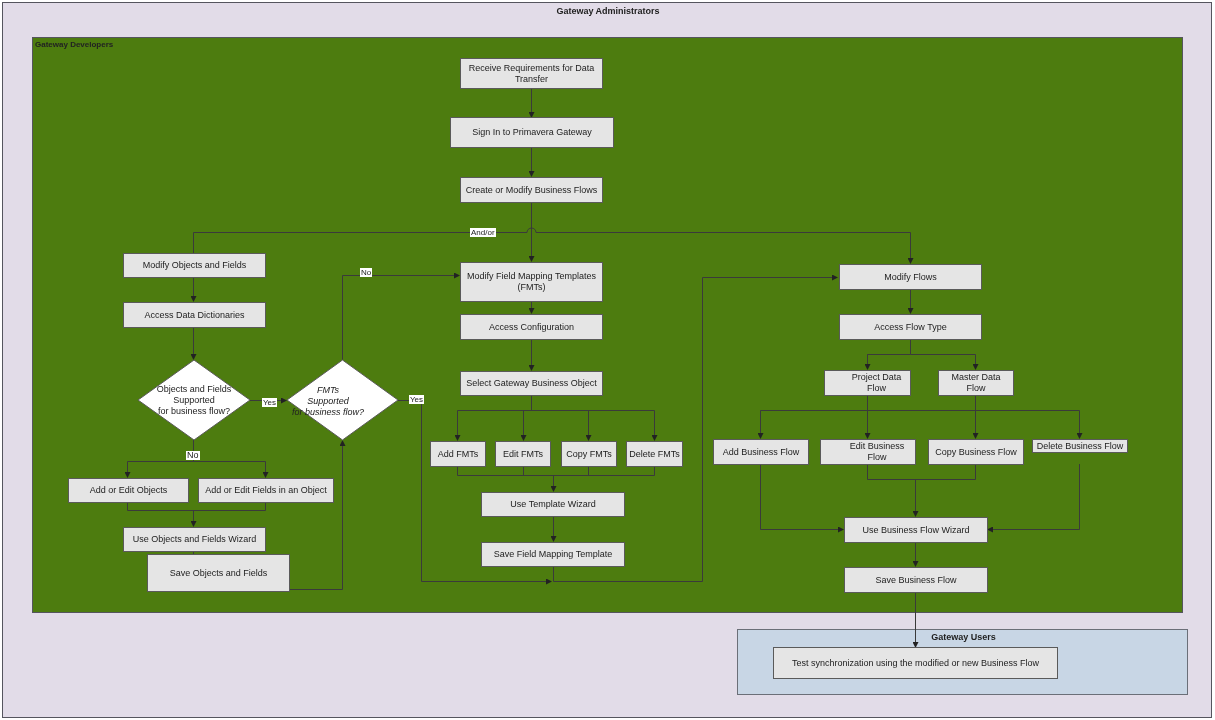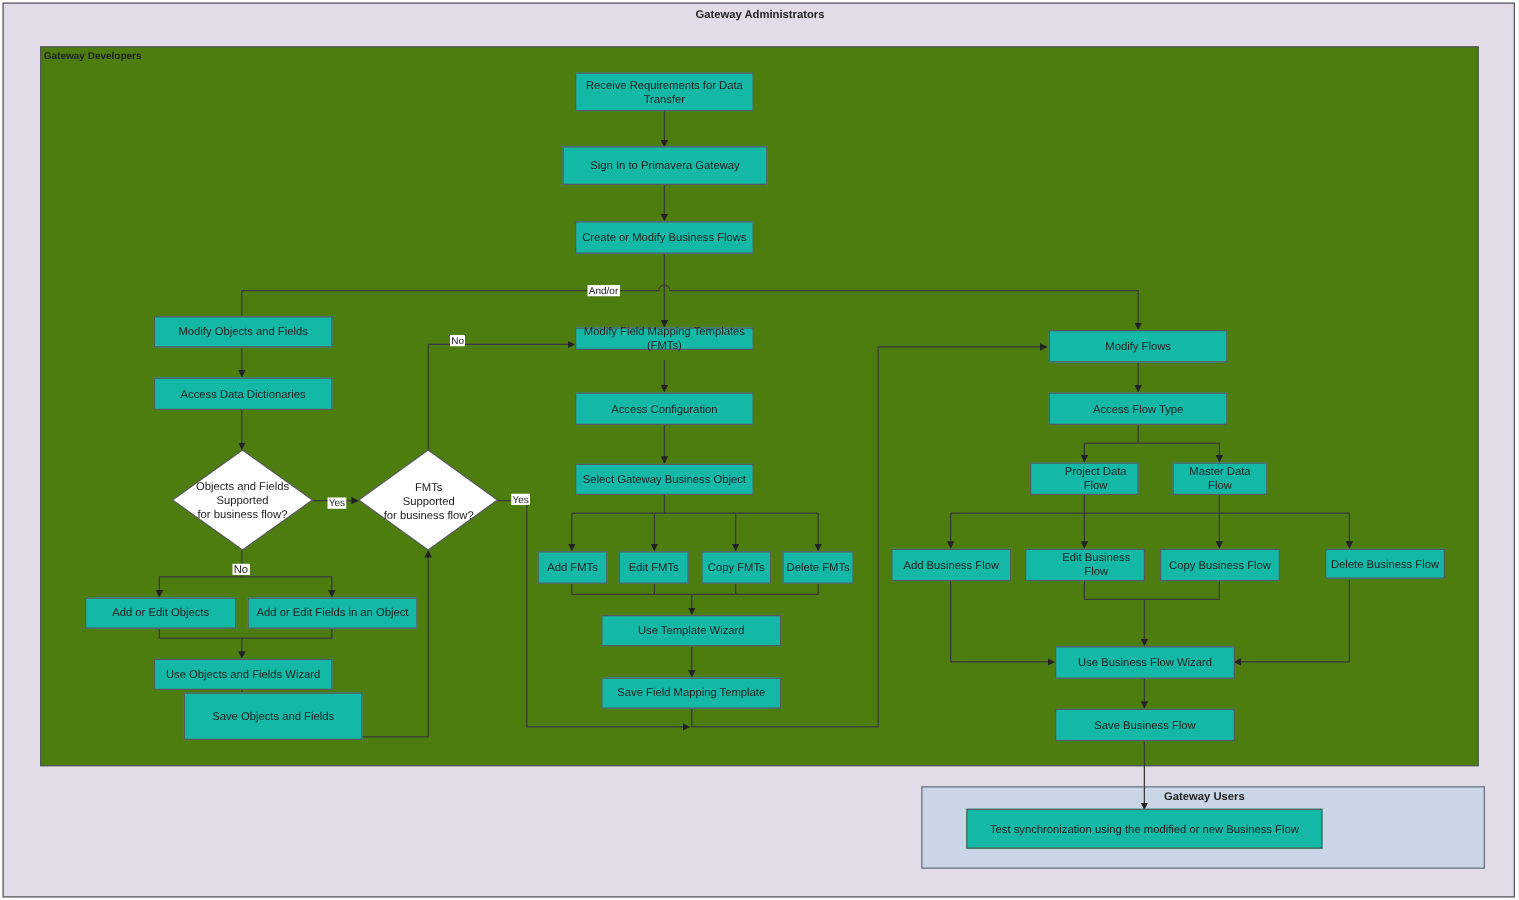--- a/index.html
+++ b/index.html
@@ -6,21 +6,21 @@
   body { width:1215px; height:720px; position:relative; overflow:hidden;
          font-family:"Liberation Sans", sans-serif; }
   .lane { position:absolute; box-sizing:border-box; border:1px solid #55555e; }
   .lane-admin { left:2px; top:2px; width:1210px; height:716px; background:#e2dce8; }
   .lane-dev { left:32px; top:37px; width:1151px; height:576px; background:#4d7c0f; }
   .lane-users { left:737px; top:629px; width:451px; height:66px; background:#c8d6e5; border-color:#6b6f78; }
   .lane-title { position:absolute; font-size:9px; font-weight:bold; color:#222; }
   .t-admin { left:0; width:1210px; top:3px; text-align:center; }
   .t-dev { left:2px; top:2px; font-size:8px; }
   .t-users { left:0; width:451px; top:2px; text-align:center; }
-  .box { position:absolute; box-sizing:border-box; background:#14b8a6; border:1px solid #5a5a5a;
+  .box { position:absolute; box-sizing:border-box; background:#e5e5e5; border:1px solid #5a5a5a;
          display:flex; align-items:center; justify-content:center; text-align:center;
          font-size:9px; color:#222; line-height:11px; padding:0 2px; cursor:default; }
   svg.links { position:absolute; left:0; top:0; }
   .lbl { position:absolute; font-size:8px; background:#fff; color:#222; padding:0 1px; line-height:9px; }
   .dtext { position:absolute; text-align:center; font-size:9px; color:#222; line-height:11px; }
 </style>
 </head>
 <body>
 
 <div class="lane lane-admin">
@@ -84,55 +84,55 @@
     <path d="M915.5,592 V647" marker-end="url(#ah)"></path>
   </g>
 
   <polygon points="194,360 250,400 194,440 138,400" fill="#fff" stroke="#5a5a5a"></polygon>
   <polygon points="342.5,360 398,400 342.5,440 287,400" fill="#fff" stroke="#5a5a5a"></polygon>
 </svg>
 
 <div class="dtext" style="left:140px;top:384px;width:108px;white-space:pre-line;">Objects and Fields
 Supported
 for business flow?</div>
-<div class="dtext" style="left:289px;top:385px;width:108px;white-space:pre-line;">FMTs
+<div class="dtext" style="left:274px;top:385px;width:108px;white-space:pre-line;font-style:italic;">FMTs
 Supported
 for business flow?</div>
 
 <div class="lbl" style="left:470px;top:228px;">And/or</div>
 <div class="lbl" style="left:262px;top:398px;">Yes</div>
 <div class="lbl" style="left:186px;top:451px;font-size:9px;">No</div>
 <div class="lbl" style="left:409px;top:395px;">Yes</div>
 <div class="lbl" style="left:360px;top:268px;">No</div>
 
 <div class="box" style="left:460px;top:58px;width:143px;height:31px;">Receive Requirements for Data Transfer</div>
 <div class="box" style="left:450px;top:117px;width:164px;height:31px;">Sign In to Primavera Gateway</div>
 <div class="box" style="left:460px;top:177px;width:143px;height:26px;">Create or Modify Business Flows</div>
 
 <div class="box" style="left:123px;top:253px;width:143px;height:25px;">Modify Objects and Fields</div>
 <div class="box" style="left:123px;top:302px;width:143px;height:26px;">Access Data Dictionaries</div>
 <div class="box" style="left:68px;top:478px;width:121px;height:25px;">Add or Edit Objects</div>
 <div class="box" style="left:198px;top:478px;width:136px;height:25px;">Add or Edit Fields in an Object</div>
 <div class="box" style="left:123px;top:527px;width:143px;height:25px;">Use Objects and Fields Wizard</div>
 <div class="box" style="left:123px;top:554px;width:143px;height:38px;margin-left:24px;">Save Objects and Fields</div>
 
-<div class="box" style="left:460px;top:262px;width:143px;height:18px;padding:0 3px;">Modify Field Mapping Templates (FMTs)</div>
+<div class="box" style="left:460px;top:262px;width:143px;height:40px;padding:0 3px;">Modify Field Mapping Templates (FMTs)</div>
 <div class="box" style="left:460px;top:314px;width:143px;height:26px;">Access Configuration</div>
 <div class="box" style="left:460px;top:371px;width:143px;height:25px;">Select Gateway Business Object</div>
 <div class="box" style="left:430px;top:441px;width:56px;height:26px;">Add FMTs</div>
 <div class="box" style="left:495px;top:441px;width:56px;height:26px;">Edit FMTs</div>
 <div class="box" style="left:561px;top:441px;width:56px;height:26px;">Copy FMTs</div>
 <div class="box" style="left:626px;top:441px;width:57px;height:26px;">Delete FMTs</div>
 <div class="box" style="left:481px;top:492px;width:144px;height:25px;">Use Template Wizard</div>
 <div class="box" style="left:481px;top:542px;width:144px;height:25px;">Save Field Mapping Template</div>
 
 <div class="box" style="left:839px;top:264px;width:143px;height:26px;">Modify Flows</div>
 <div class="box" style="left:839px;top:314px;width:143px;height:26px;">Access Flow Type</div>
 <div class="box" style="left:824px;top:370px;width:87px;height:26px;padding-left:20px;">Project Data Flow</div>
 <div class="box" style="left:938px;top:370px;width:76px;height:26px;">Master Data Flow</div>
 <div class="box" style="left:713px;top:439px;width:96px;height:26px;">Add Business Flow</div>
 <div class="box" style="left:820px;top:439px;width:96px;height:26px;padding-left:20px;">Edit Business Flow</div>
 <div class="box" style="left:928px;top:439px;width:96px;height:26px;">Copy Business Flow</div>
-<div class="box" style="left:1060px;top:439px;width:96px;height:24px;">Delete Business Flow</div>
+<div class="box" style="left:1032px;top:439px;width:96px;height:14px;">Delete Business Flow</div>
 <div class="box" style="left:844px;top:517px;width:144px;height:26px;">Use Business Flow Wizard</div>
 <div class="box" style="left:844px;top:567px;width:144px;height:26px;">Save Business Flow</div>
 
 <div class="box" style="left:773px;top:647px;width:285px;height:32px;">Test synchronization using the modified or new Business Flow</div>
 
 </body></html>

